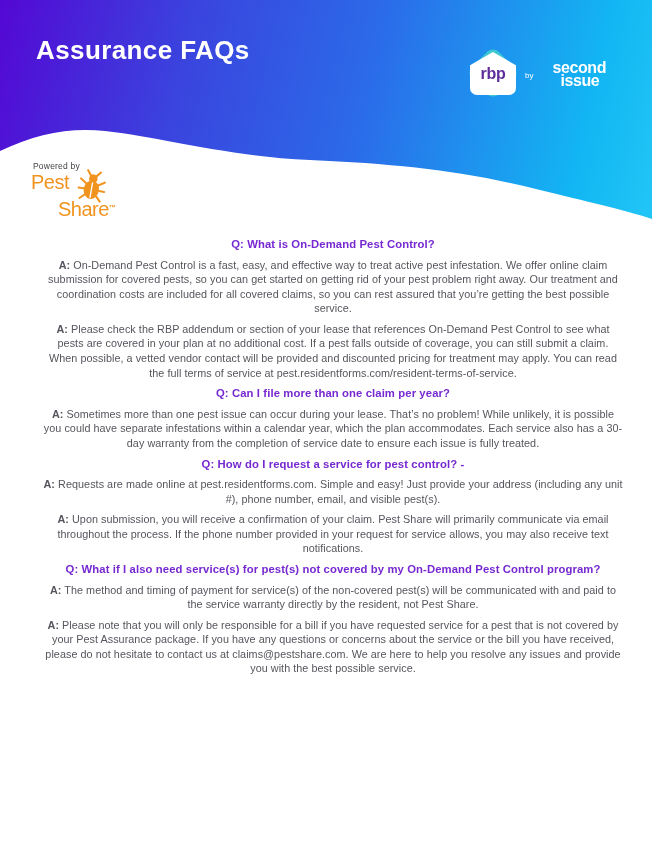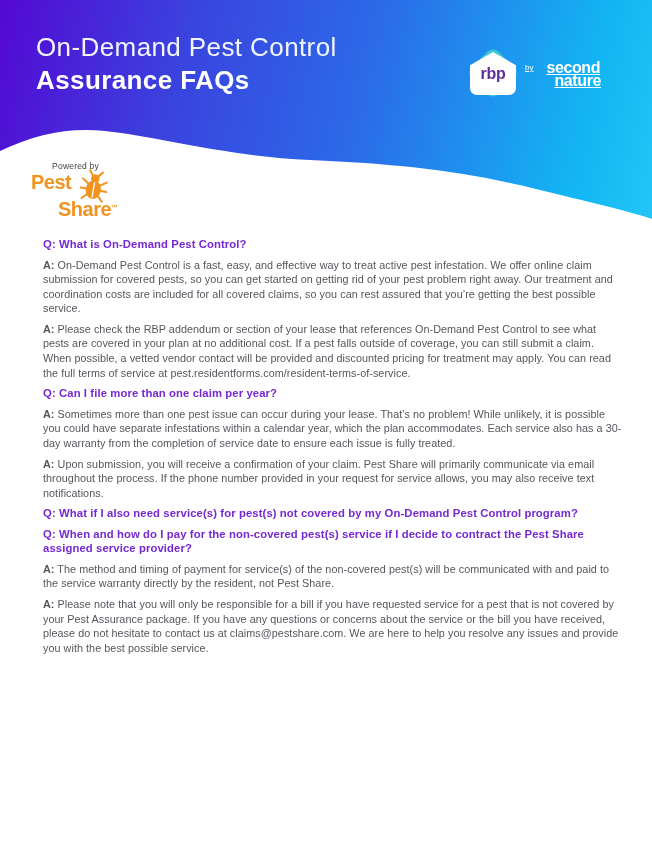--- a/index.html
+++ b/index.html
@@ -17,67 +17,66 @@
   .title{position:absolute;left:36px;top:32px;}
   .t1{font-size:26px;color:#f2f5fe;font-weight:400;letter-spacing:.4px;line-height:30px;}
   .t2{font-size:26px;color:#ffffff;font-weight:700;letter-spacing:.4px;line-height:30px;margin-top:3px;}
   
   .rbp-badge{position:absolute;left:468px;top:50px;width:50px;height:48px;}
   .rbp-diamond{position:absolute;left:6px;top:4px;width:38px;height:38px;background:#3BC8D2;border-radius:8px;transform:rotate(45deg);}
   .rbp-house{position:absolute;left:2px;top:2px;width:46px;height:43px;background:#ffffff;border-radius:7px;
     clip-path:polygon(50% 0%,100% 31%,100% 100%,0% 100%,0% 31%);}
   .rbp-text{position:absolute;left:0;top:15px;width:50px;text-align:center;color:#5F2C9B;font-weight:700;font-size:16px;letter-spacing:-.3px;}
   
-  .sn{position:absolute;left:525px;top:62px;color:#fff;display:flex;gap:13px;align-items:flex-start;text-decoration:underline;}
+  .sn{position:absolute;left:525px;top:62px;color:#fff;display:flex;gap:19px;align-items:center;}
   .sn-by{font-size:8px;padding-top:1px;}
   .sn-words{font-size:16px;font-weight:700;line-height:12.5px;letter-spacing:-.4px;}
   .sn-w2{padding-left:8px;}
   
   .pestshare{position:absolute;left:31px;top:161px;}
-  .ps-powered{font-size:8.5px;color:#424242;letter-spacing:.2px;margin:0 0 2px 2px;text-align:center;}
+  .ps-powered{font-size:8.5px;color:#424242;letter-spacing:.2px;margin:0 0 2px 2px;}
   .ps-row{display:flex;align-items:flex-start;}
-  .ps-word{font-size:20px;font-weight:700;color:#F0931F;letter-spacing:-.5px;line-height:19px;}
+  .ps-word{font-size:20px;font-weight:400;color:#F0931F;letter-spacing:-.5px;line-height:19px;}
   .ps-bug{margin-left:9px;margin-top:-3px;transform:rotate(10deg);}
   .ps-row2{margin-left:27px;margin-top:-2px;}
   .ps-tm{font-size:7px;vertical-align:super;font-weight:700;color:#F0931F;}
   
-  .faq{padding:9px 29px 0 43px;}
+  .faq{padding:9px 29px 0 43px;text-align:center;}
   .faq-item h3{
     color:#7629D1;font-size:11.3px;line-height:14.5px;font-weight:700;
     margin:0 0 6px 0;letter-spacing:.1px;max-width:592px;
   }
   .faq-item p{
     color:#55555D;font-size:10.8px;line-height:14.6px;margin:0 0 6px 0;max-width:594px;letter-spacing:.05px;
   }
   .a-prefix{font-weight:700;}
 </style>
 </head>
 <body>
 
 <div class="header">
   <svg class="wave" viewBox="0 0 652 228" preserveAspectRatio="none">
     <path fill="#ffffff" d="M0,151 C35,134 70,127 105,131 C160,137 225,156 310,160 C400,164 465,171 540,190 C585,201 625,210 652,219 L652,228 L0,228 Z"></path>
   </svg>
 
   <div class="title">
-    <div class="t1">On-Demand Pest Control</div>
     <div class="t2">Assurance FAQs</div>
   </div>
 
   <div class="rbp-badge">
     <div class="rbp-diamond"></div>
     <div class="rbp-house"></div>
     <div class="rbp-text">rbp</div>
   </div>
 
   <div class="sn">
     <span class="sn-by">by</span>
     <span class="sn-words">
       <div>second</div>
-      <div class="sn-w2">nature</div>
+      <div class="sn-w2">issue</div>
     </span>
   </div>
 
   <div class="pestshare">
     <div class="ps-powered">Powered by</div>
     <div class="ps-row">
       <span class="ps-word">Pest</span>
       <svg class="ps-bug" width="28" height="32" viewBox="0 0 30 34">
         <g stroke="#F0931F" stroke-width="2.2" stroke-linecap="round">
           <line x1="12" y1="6" x2="8" y2="1"></line>
@@ -109,31 +108,32 @@
   <section class="faq-item">
     <p><b class="a-prefix">A:</b> <span>Please check the RBP addendum or section of your lease that references On-Demand Pest Control to see what pests are covered in your plan at no additional cost. If a pest falls outside of coverage, you can still submit a claim. When possible, a vetted vendor contact will be provided and discounted pricing for treatment may apply. You can read the full terms of service at pest.residentforms.com/resident-terms-of-service.</span></p>
   </section>
 
   <section class="faq-item">
     <h3>Q: Can I file more than one claim per year?</h3>
     <p><b class="a-prefix">A:</b> <span>Sometimes more than one pest issue can occur during your lease. That’s no problem! While unlikely, it is possible you could have separate infestations within a calendar year, which the plan accommodates. Each service also has a 30-day warranty from the completion of service date to ensure each issue is fully treated.</span></p>
   </section>
 
   <section class="faq-item">
+    <h3>Q: How do I request a service for pest control? -</h3>
+    <p><b class="a-prefix">A:</b> <span>Requests are made online at pest.residentforms.com. Simple and easy! Just provide your address (including any unit #), phone number, email, and visible pest(s).</span></p>
   </section>
 
   <section class="faq-item">
     <p><b class="a-prefix">A:</b> <span>Upon submission, you will receive a confirmation of your claim. Pest Share will primarily communicate via email throughout the process. If the phone number provided in your request for service allows, you may also receive text notifications.</span></p>
   </section>
 
   <section class="faq-item">
     <h3>Q: What if I also need service(s) for pest(s) not covered by my On-Demand Pest Control program?</h3>
   </section>
 
   <section class="faq-item">
-    <h3>Q: When and how do I pay for the non-covered pest(s) service if I decide to contract the Pest Share assigned service provider?</h3>
     <p><b class="a-prefix">A:</b> <span>The method and timing of payment for service(s) of the non-covered pest(s) will be communicated with and paid to the service warranty directly by the resident, not Pest Share.</span></p>
   </section>
 
   <section class="faq-item">
     <p><b class="a-prefix">A:</b> <span>Please note that you will only be responsible for a bill if you have requested service for a pest that is not covered by your Pest Assurance package. If you have any questions or concerns about the service or the bill you have received, please do not hesitate to contact us at claims@pestshare.com. We are here to help you resolve any issues and provide you with the best possible service.</span></p>
   </section>
 </main>
 
 </body></html>

